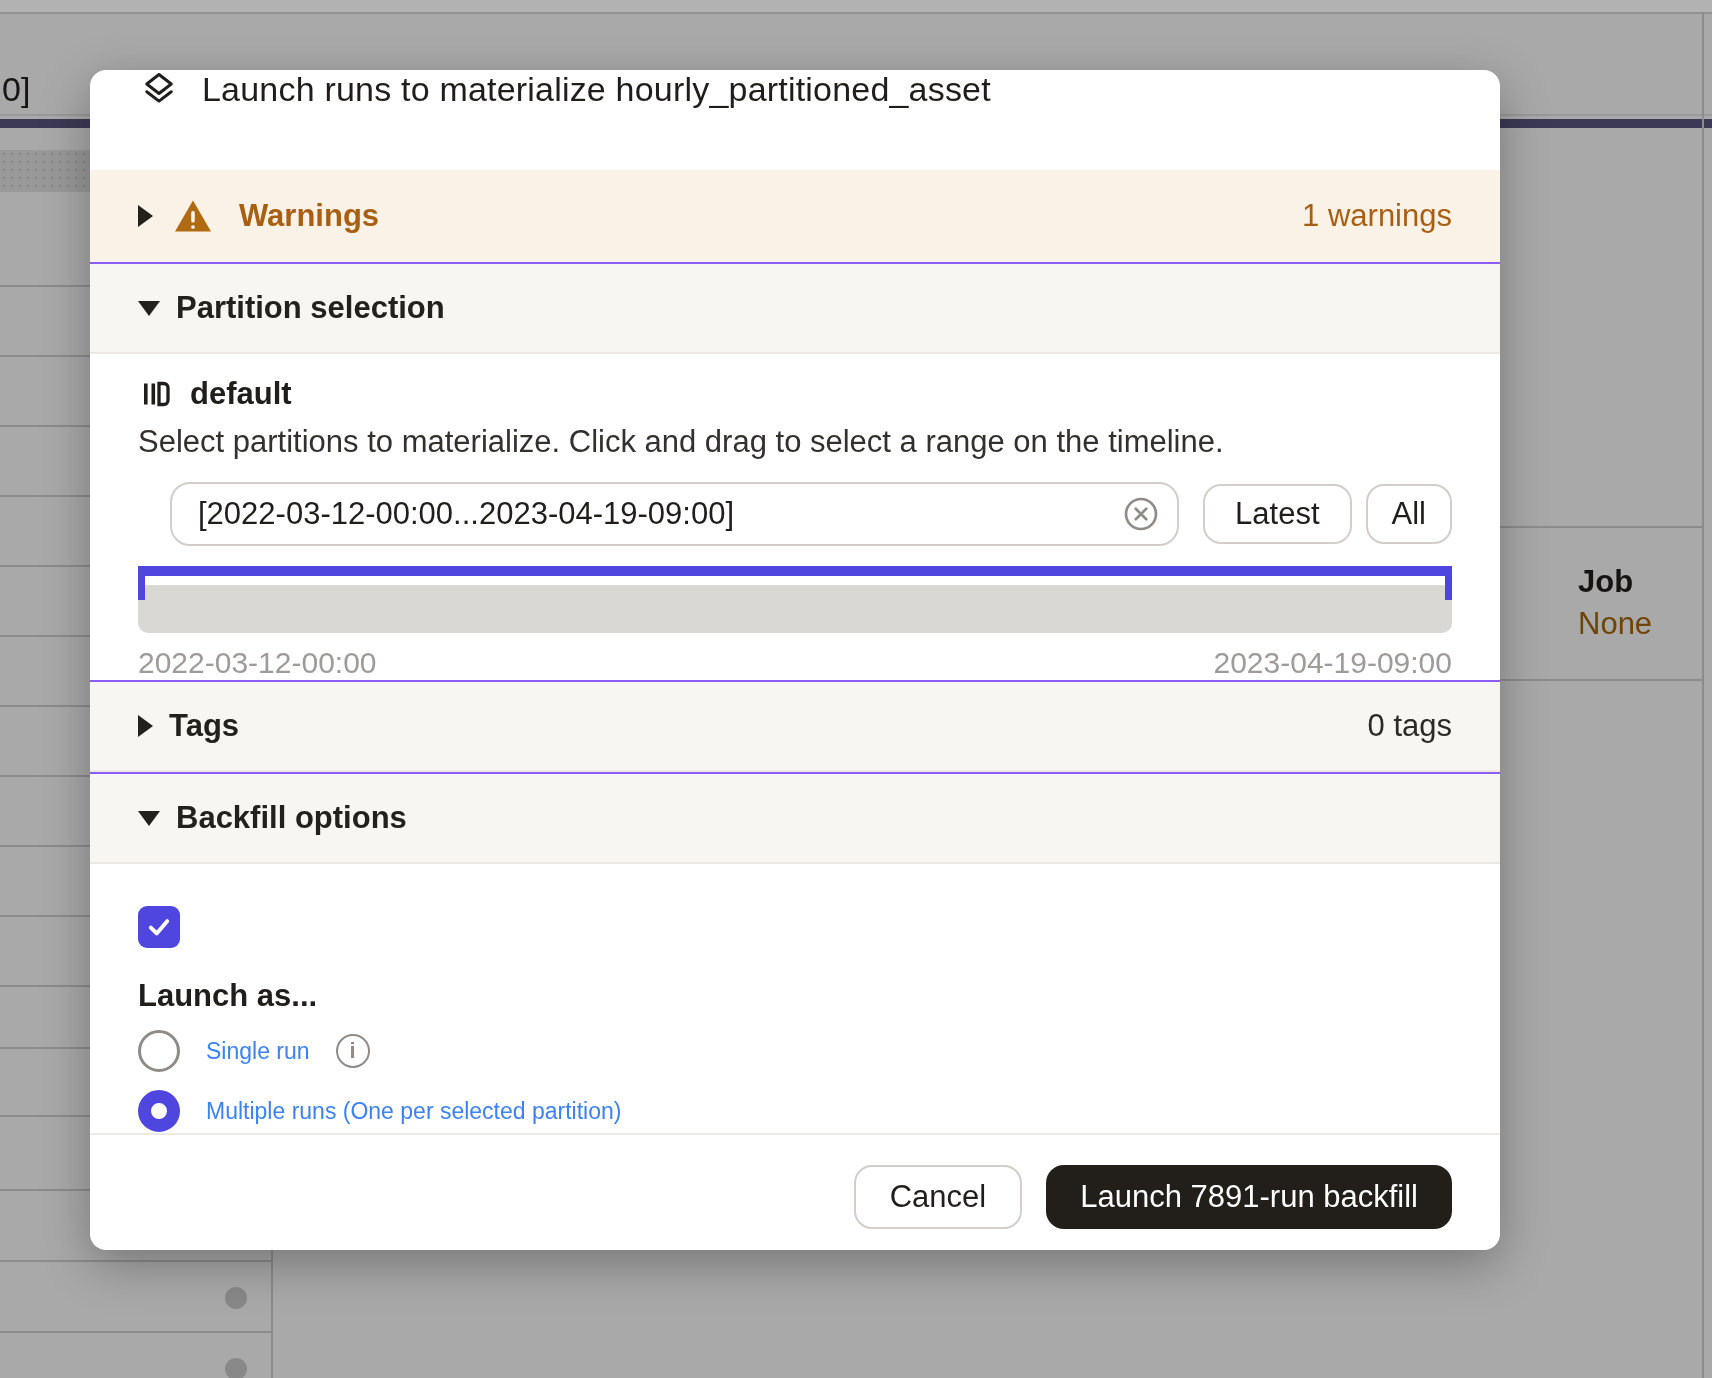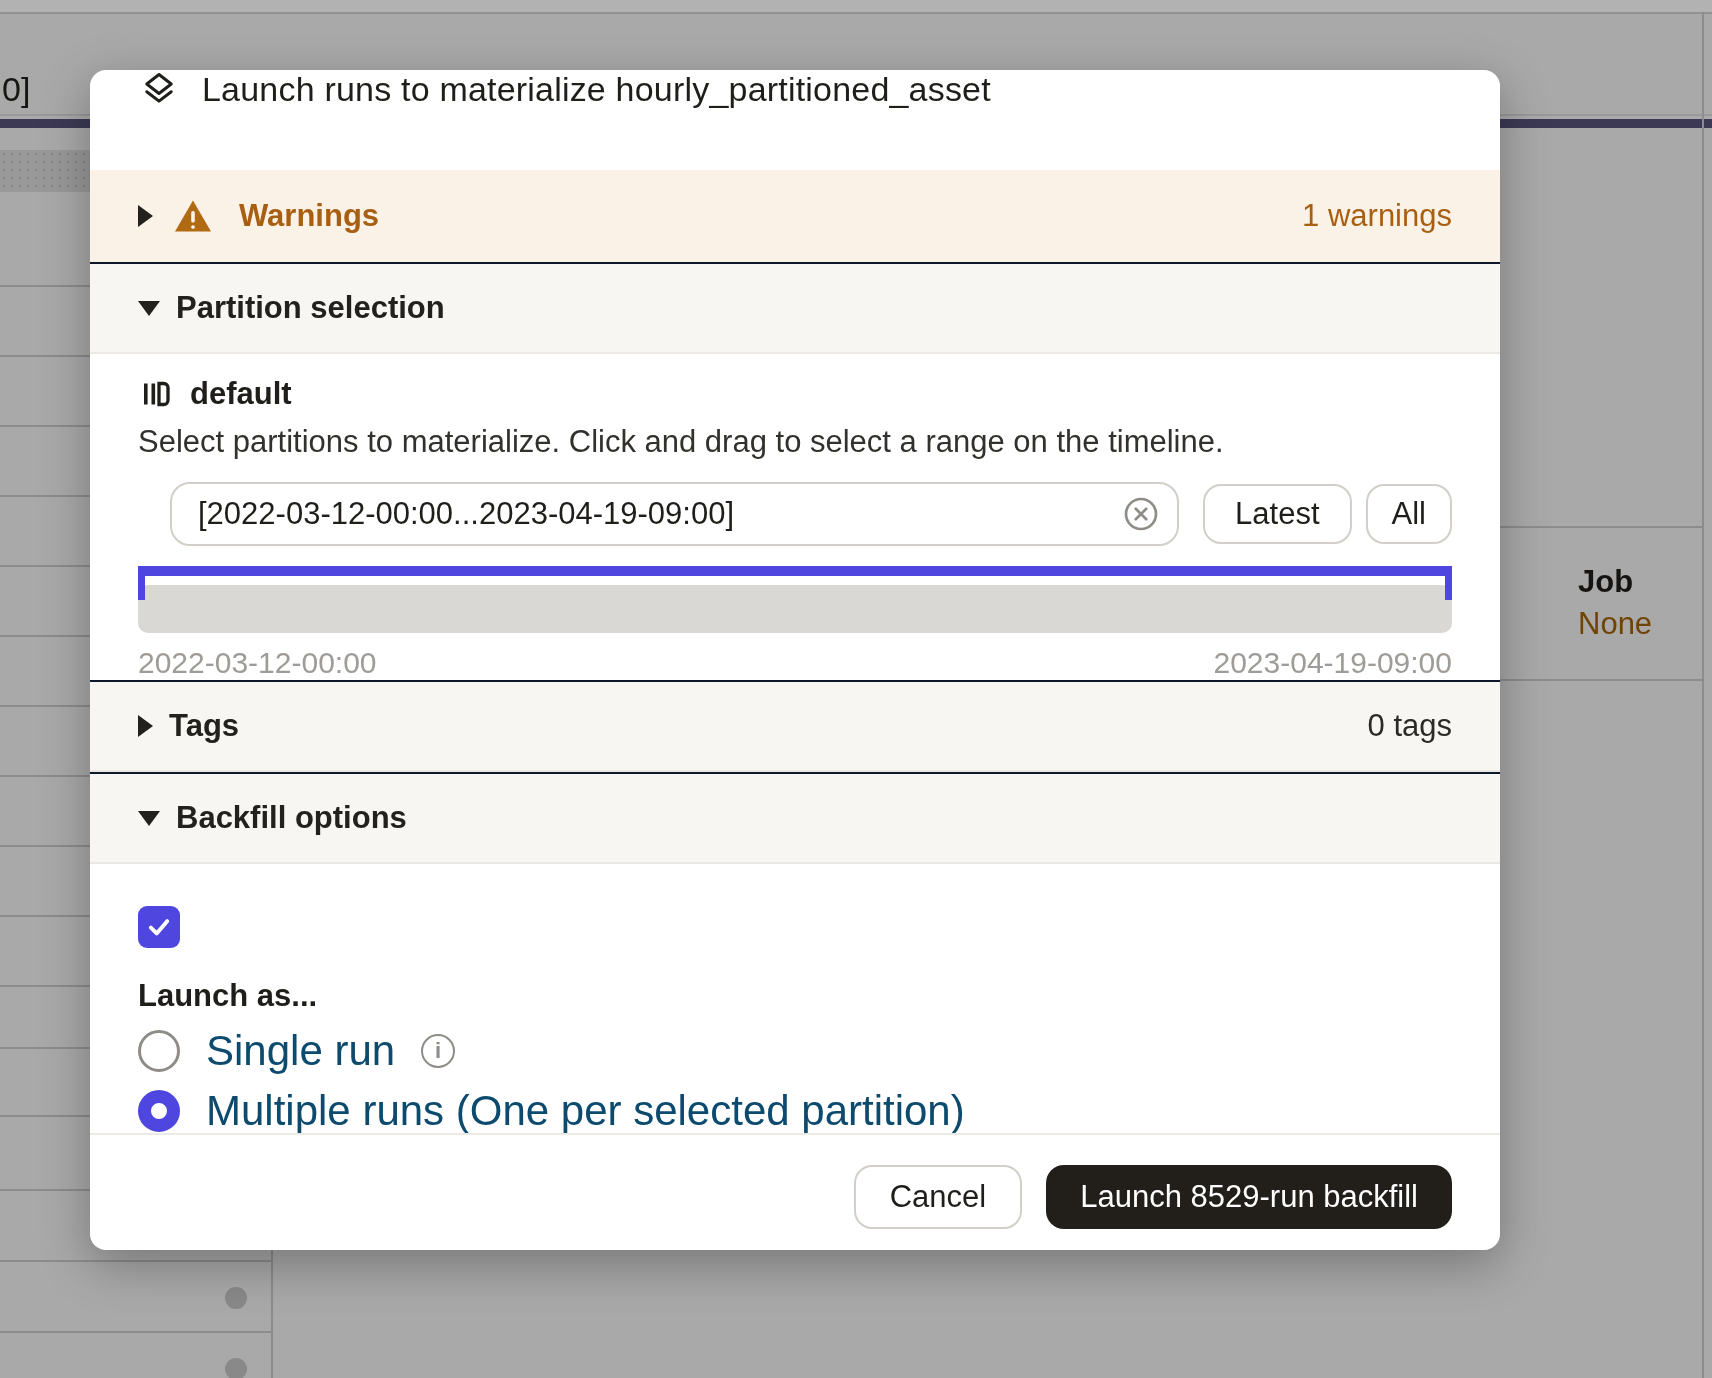--- a/index.html
+++ b/index.html
@@ -29,21 +29,21 @@
     border-radius:16px; box-shadow:0 14px 50px rgba(0,0,0,0.30); display:flex; flex-direction:column; overflow:hidden;}
 
   .m-header{height:100px; flex:0 0 auto; display:flex; padding:0 48px; gap:22px;}
   .m-title{font-size:34px; font-weight:500; color:#201e1a; letter-spacing:.2px;}
   .layers-icon{width:42px; height:42px; flex:0 0 auto;}
 
   .warn-row{height:92px; flex:0 0 auto; background:#faf2e7; display:flex; align-items:center; padding:0 48px; gap:20px;}
   .warn-label{font-size:31px; font-weight:bold; color:#a85f12; margin-left:6px;}
   .warn-count{margin-left:auto; font-size:31px; color:#a85f12;}
 
-  .sec-bar{height:88px; flex:0 0 auto; background:#f8f6f3; border-top:2px solid #0f172a; border-bottom:2px solid #ece8e3;
+  .sec-bar{height:88px; flex:0 0 auto; background:#f8f6f3; border-top:2px solid #8b5cf6; border-bottom:2px solid #ece8e3;
     display:flex; align-items:center; padding:0 48px; gap:16px;}
   .sec-title{font-size:31px; font-weight:bold; color:#23211d;}
   .sec-count{margin-left:auto; font-size:31px; color:#2c2a26;}
 
   .caret-right{width:0; height:0; border-top:11px solid transparent; border-bottom:11px solid transparent; border-left:15px solid #23211d;}
   .caret-down{width:0; height:0; border-left:11px solid transparent; border-right:11px solid transparent; border-top:15px solid #23211d;}
 
   .part-body{flex:0 0 auto; height:326px; padding:0 48px; background:#fff;}
   .dim-row{margin-top:22px; display:flex; gap:16px;}
   .dim-name{font-size:31px; font-weight:600; color:#201e1a;}
@@ -63,21 +63,21 @@
   .range-labels{margin-top:13px; display:flex; justify-content:space-between; font-size:30px; color:#9e9b98;}
 
   .backfill-body{flex:0 0 auto; height:269px; padding:0 48px; background:#fff;}
   .check-row{margin-top:42px; display:flex; align-items:center; gap:28px;}
   .checkbox{width:42px; height:42px; border-radius:9px; background:var(--accent); display:flex; align-items:center; justify-content:center; cursor:pointer; flex:0 0 auto;}
   .check-label{font-size:31px; color:#201e1a;}
   .launch-as{margin-top:30px; font-size:31px; font-weight:bold; color:#201e1a;}
   .radio-row{margin-top:14px; display:flex; align-items:center; gap:26px; height:46px;}
   .radio{width:42px; height:42px; border-radius:50%; box-sizing:border-box; background:#fff; border:3px solid #8f8c88; cursor:pointer; flex:0 0 auto;}
   .radio.selected{border:13px solid var(--accent);}
-  .radio-label{font-size:42px; color:#0c4a6e;}
+  .radio-label{font-size:23px; color:#3b82f6;}
   .info-icon{width:34px; height:34px; box-sizing:border-box; border:2.5px solid #8f8c88; border-radius:50%;
     color:#8f8c88; font-size:22px; display:flex; align-items:center; justify-content:center; font-weight:bold;}
 
   .m-footer{margin-top:auto; flex:0 0 auto; height:124px; border-top:2px solid #edeae6; display:flex; align-items:center;
     justify-content:flex-end; gap:24px; padding:0 48px;}
   .btn-cancel{height:64px; border:2px solid #d2cec9; border-radius:18px; background:#fff; font-family:"Liberation Sans", sans-serif;
     font-size:31px; color:#201e1a; padding:0 34px; cursor:pointer;}
   .btn-launch{height:64px; border:none; border-radius:18px; background:#221e1a; color:#ffffff;
     font-family:"Liberation Sans", sans-serif; font-size:31px; padding:0 34px; cursor:pointer;}
 </style>
@@ -209,17 +209,17 @@
       </div>
 
       <div class="radio-row">
         <div class="radio selected"></div>
         <div class="radio-label">Multiple runs (One per selected partition)</div>
       </div>
     </div>
 
     <div class="m-footer">
       <button class="btn-cancel">Cancel</button>
-      <button class="btn-launch">Launch 8529-run backfill</button>
+      <button class="btn-launch">Launch 7891-run backfill</button>
     </div>
 
   </div>
 </div>
 
 </body></html>

